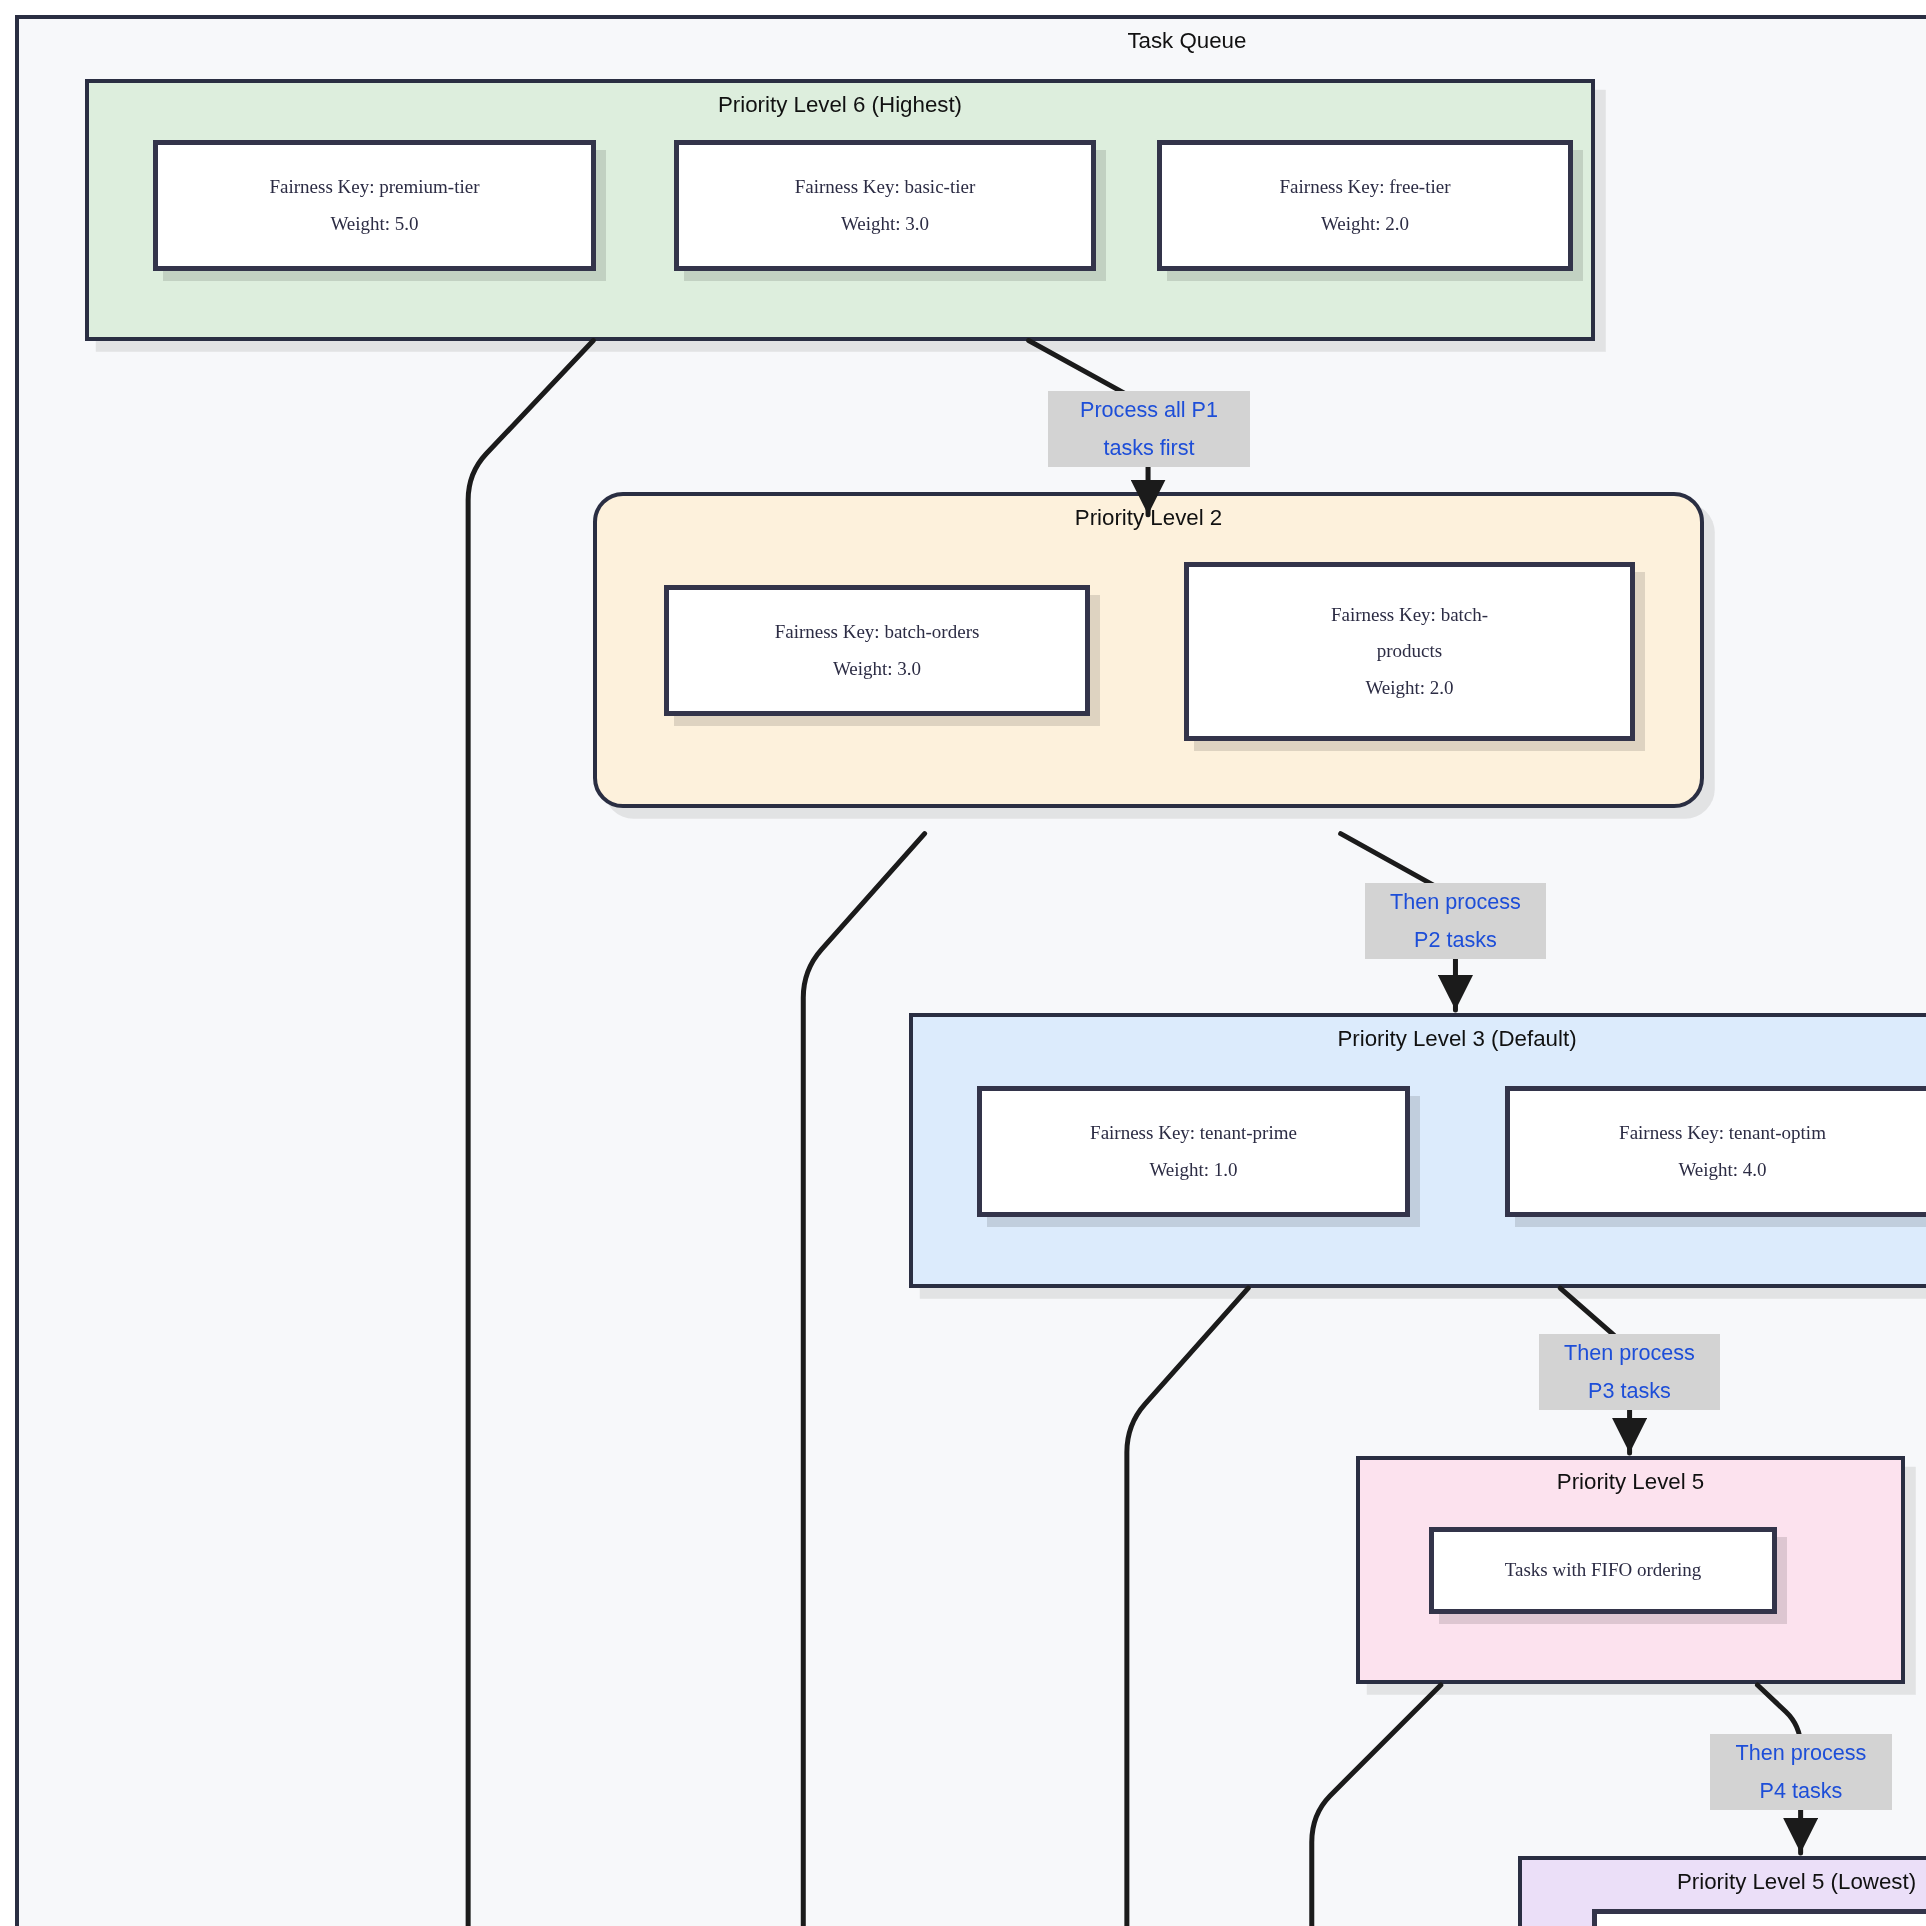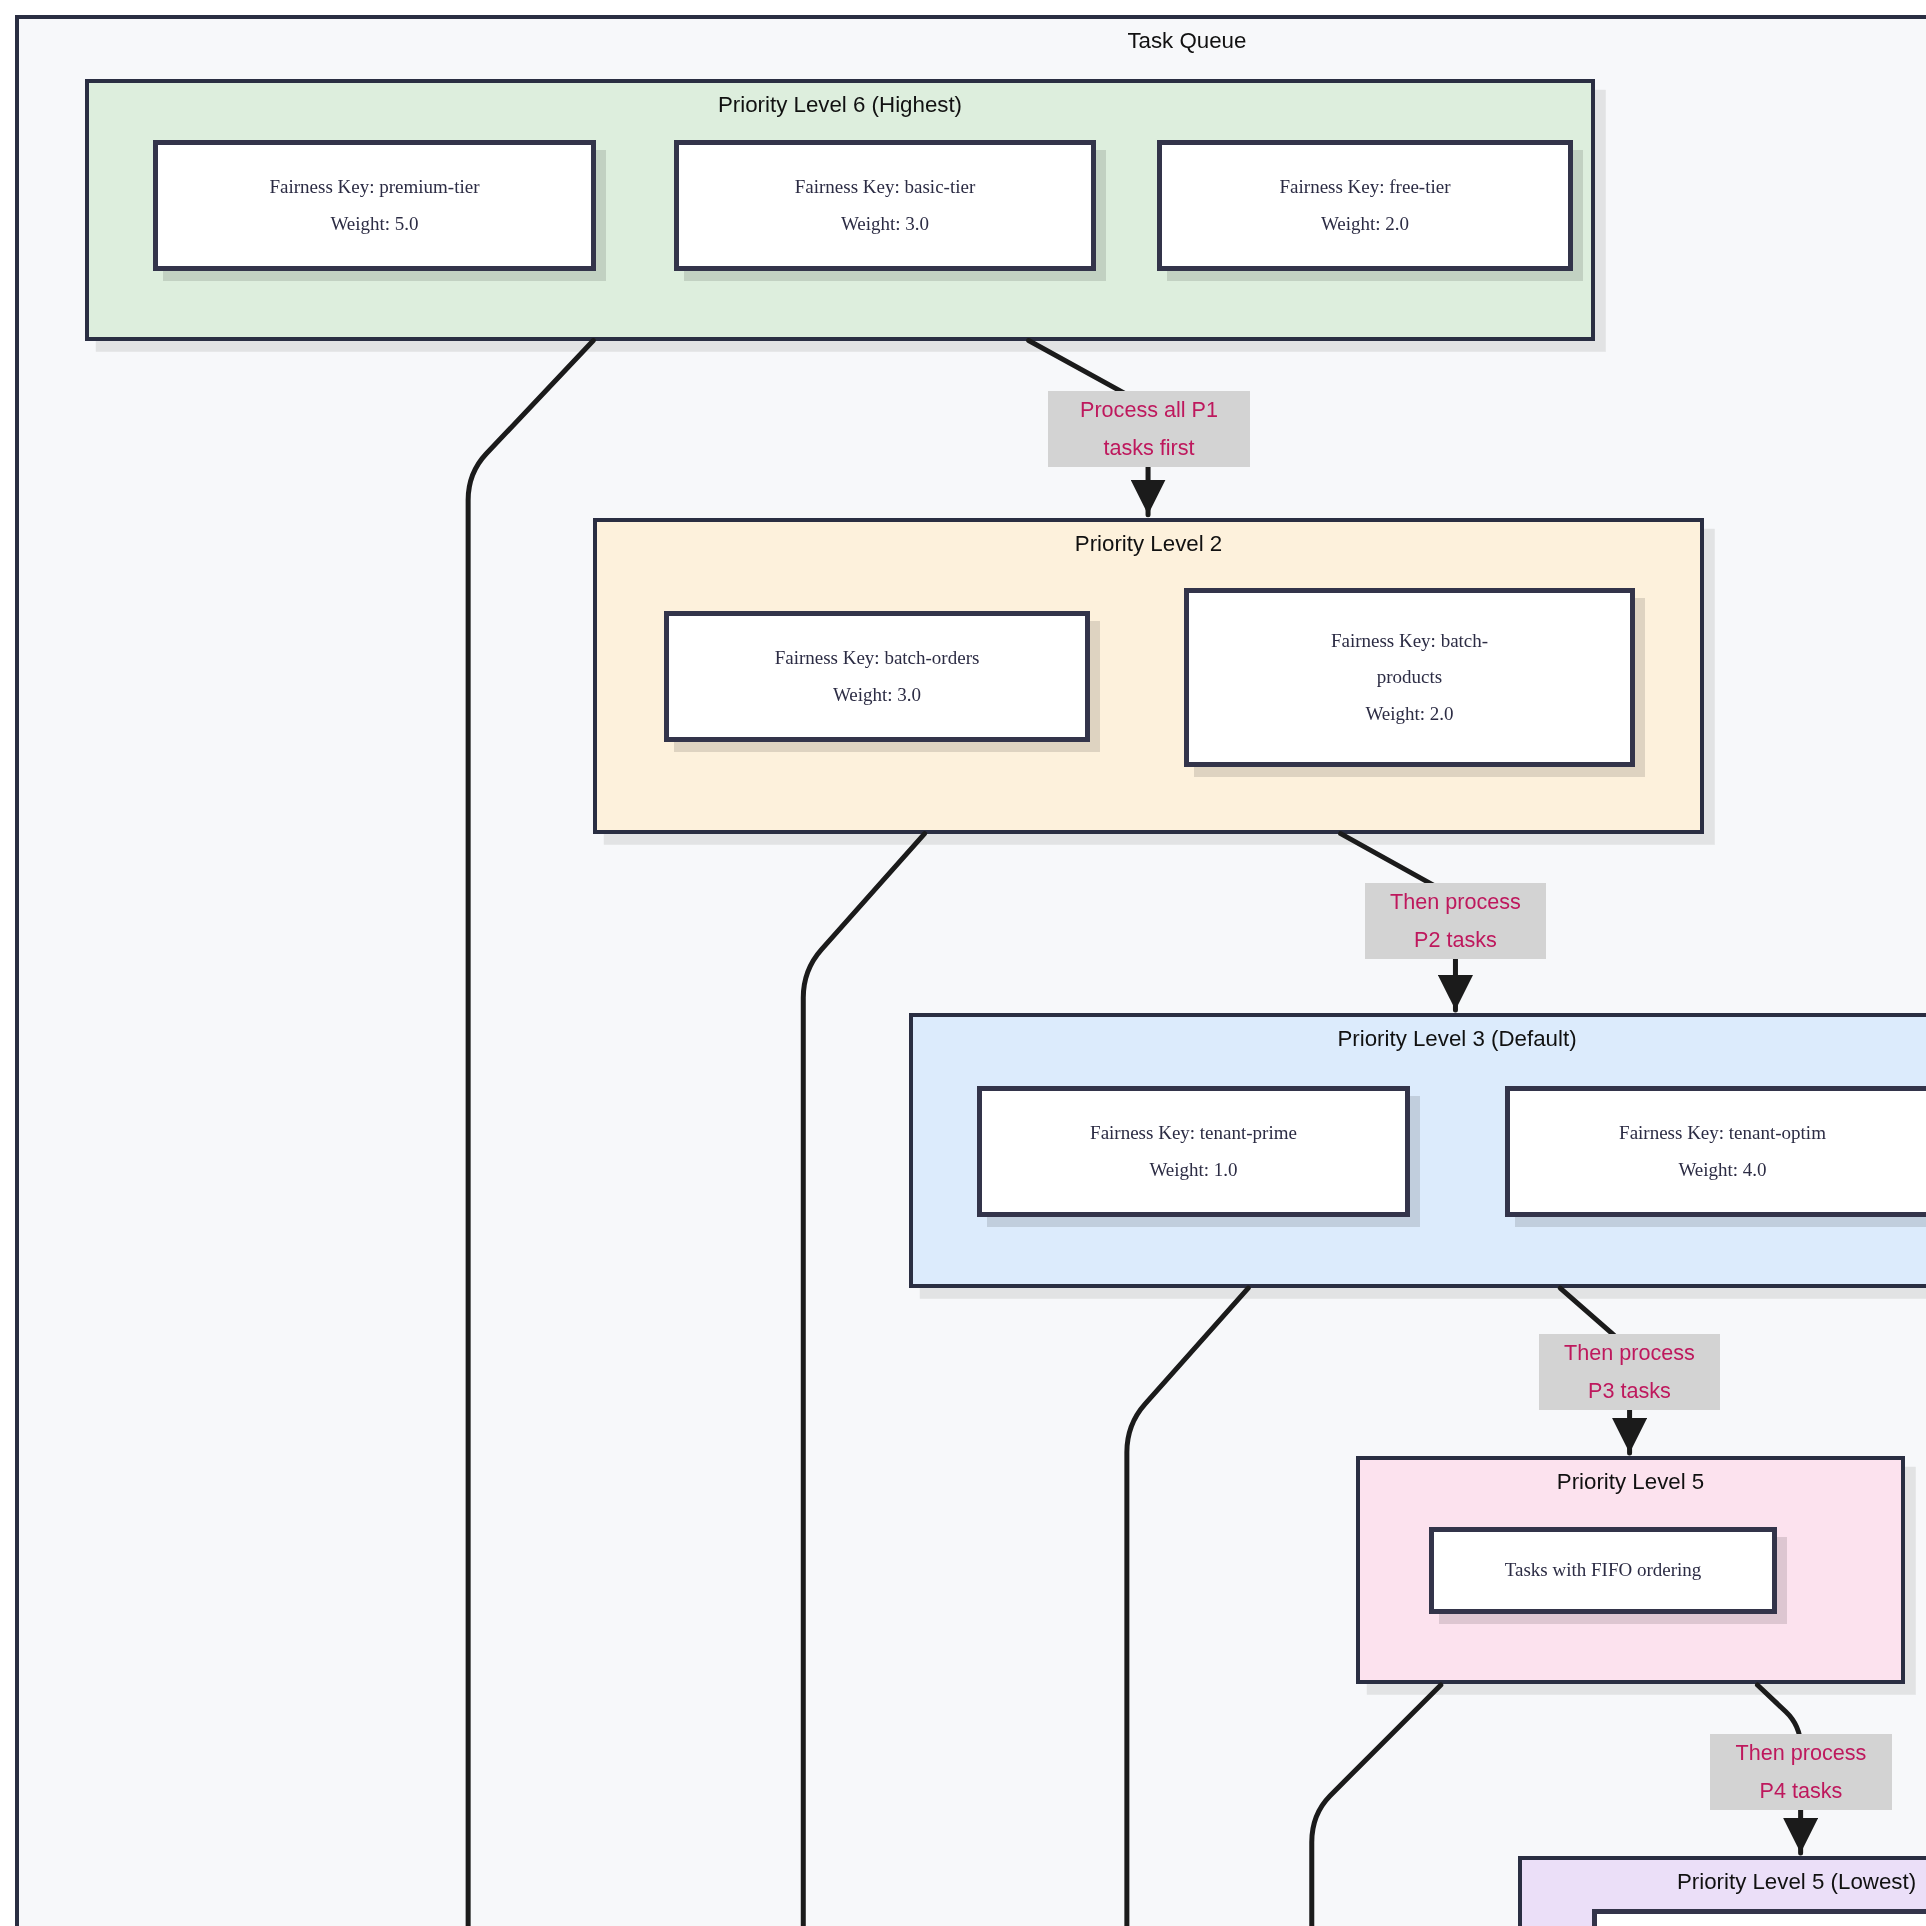--- a/index.html
+++ b/index.html
@@ -28,21 +28,21 @@
   }
   .node{
     position:absolute;background:#ffffff;border:5.4px solid #33344a;
     box-shadow:10px 10px 0 rgba(0,0,0,0.12);
     display:flex;align-items:center;justify-content:center;text-align:center;
     font-size:19px;line-height:1.92;box-sizing:border-box;color:#2c2c44;font-family:Liberation Serif, serif;
   }
   .edge-label{
     position:absolute;background:#d3d3d3;
     display:flex;align-items:center;justify-content:center;text-align:center;
-    font-size:21.6px;line-height:1.78;color:#be185d;
+    font-size:21.6px;line-height:1.78;color:#1d4ed8;
   }
   #edges{position:absolute;left:0;top:0;pointer-events:none;}
 </style>
 </head>
 <body>
 
 <div id="canvas">
 
   <div class="outer" style="background-color: rgb(247, 248, 250);">
     <div class="outer-title">Task Queue</div>
@@ -54,21 +54,21 @@
       <span>Fairness Key: premium-tier<br>Weight: 5.0</span>
     </div>
     <div class="node" style="left:585px;top:57px;width:422px;height:131px;">
       <span>Fairness Key: basic-tier<br>Weight: 3.0</span>
     </div>
     <div class="node" style="left:1068px;top:57px;width:416px;height:131px;">
       <span>Fairness Key: free-tier<br>Weight: 2.0</span>
     </div>
   </div>
 
-  <div class="cluster" style="left: 593px; top: 518px; width: 1111px; height: 316px; background-color: rgb(253, 241, 220);">
+  <div class="cluster" style="left: 593px; top: 492px; width: 1111px; height: 316px; background-color: rgb(253, 241, 220); border-radius: 30px;">
     <div class="cluster-title">Priority Level 2</div>
     <div class="node" style="left:67px;top:89px;width:426px;height:131px;">
       <span>Fairness Key: batch-orders<br>Weight: 3.0</span>
     </div>
     <div class="node" style="left:587px;top:66px;width:451px;height:179px;">
       <span>Fairness Key: batch-<br>products<br>Weight: 2.0</span>
     </div>
   </div>
 
   <div class="cluster" style="left: 909px; top: 1013px; width: 1096px; height: 275px; background-color: rgb(220, 235, 252);">

